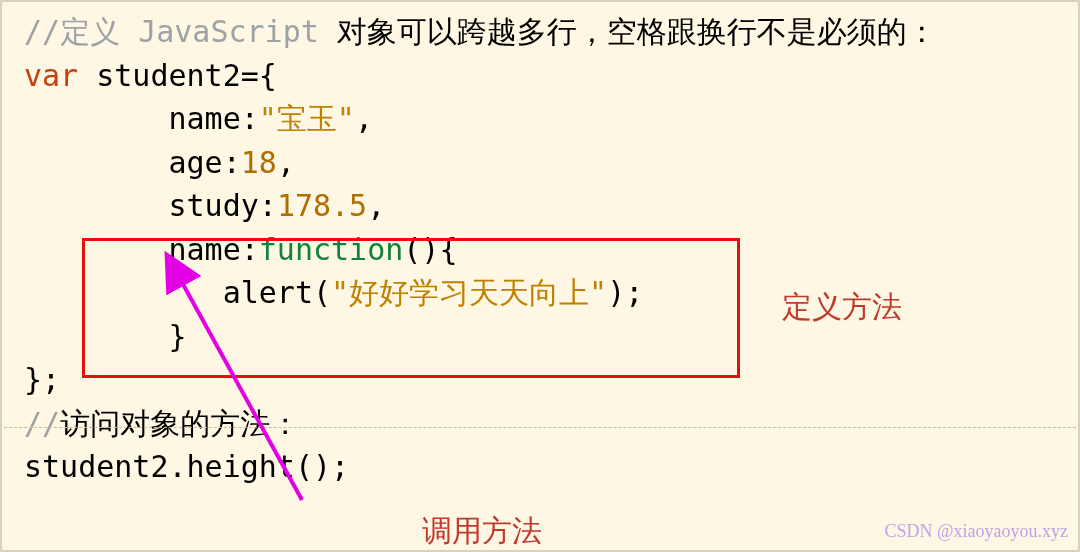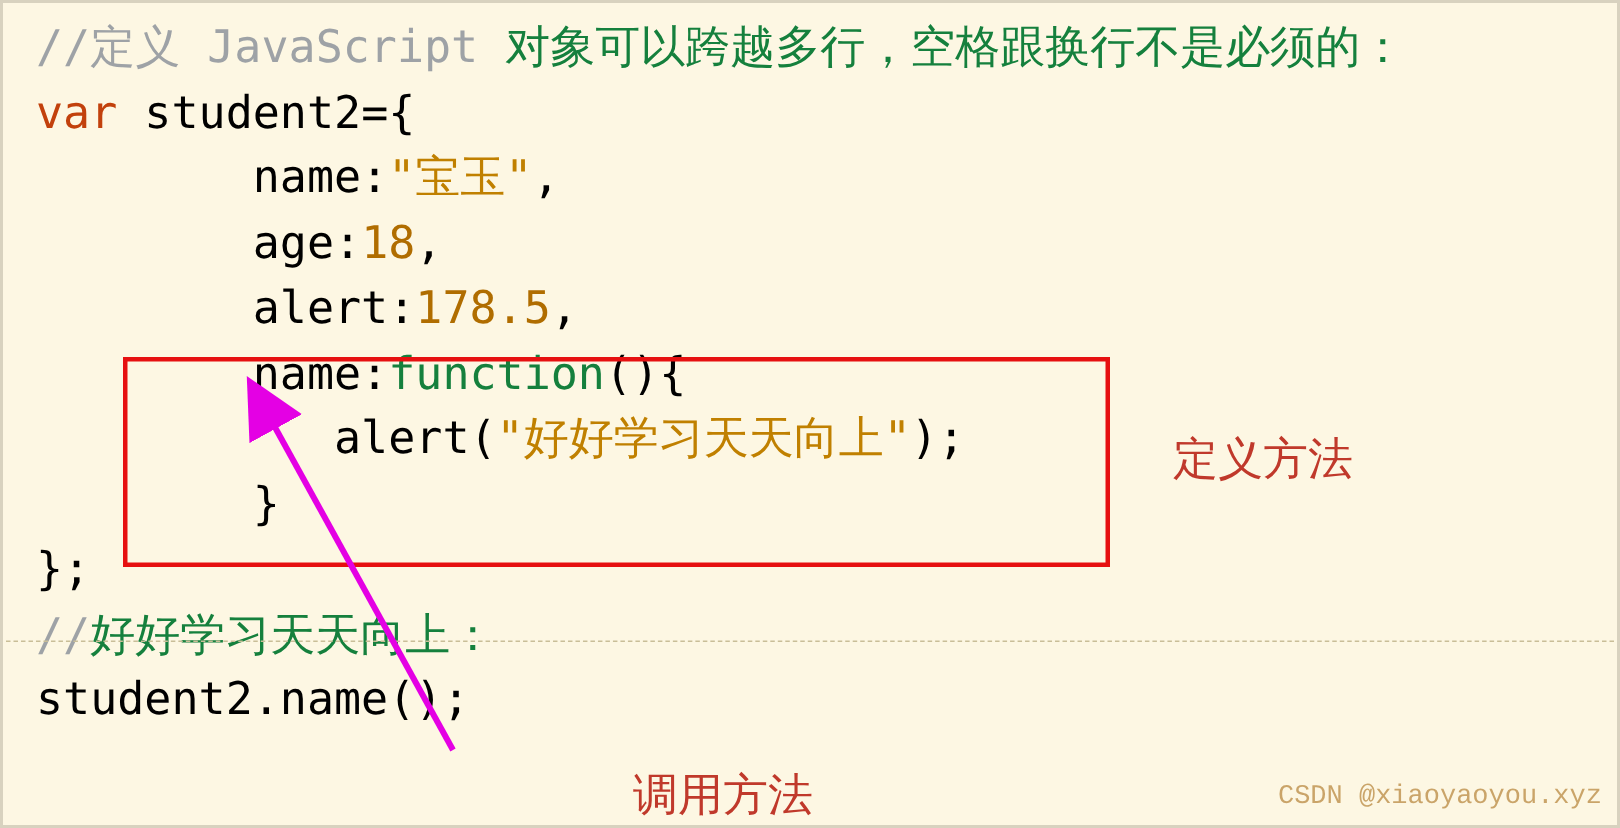--- a/index.html
+++ b/index.html
@@ -12,21 +12,21 @@
   box-sizing:border-box;
   border:2px solid #d8d2bf;
   overflow:hidden;
   line-height:1.45;
 }
 pre{margin:0;padding:0;white-space:pre}
 .code{padding:8px 0 0 22px}
 .kw{color:#c2410c}
 .fn{color:#15803d}
 .cm{color:#9ea2a6}
-.cm-cn{color:#15803d}
+.cm-cn{color:#000000}
 .str{color:#c08000}
 .num{color:#b06d00}
 .id{color:#000000}
 .pn{color:#000}
 .txt{color:#c0392b;font-family:"Microsoft YaHei","SimSun",sans-serif}
 
 .redbox{
   position:absolute;
   left:80px; top:236px;
   width:658px; height:140px;
@@ -41,45 +41,45 @@
 }
 .label-call{
   position:absolute;
   left:420px; top:507px;
   font-size:30px;
 }
 .arrow{position:absolute;left:0;top:0;pointer-events:none}
 .watermark{
   position:absolute;
   right:10px;bottom:6px;
-  font-size:18px;color:#a16207;
-  font-family:Liberation Mono, monospace;
+  font-size:18px;color:#8b5cf6;
+  font-family:Liberation Serif, serif;
   opacity:.55;
 }
 .hr{
   position:absolute;
   left:2px;right:2px;top:425px;
   height:0;
   border-top:1px dashed #c9be98;
 }
 </style>
 </head>
 <body>
 
 <pre class="code"><span class="cm"><span>//</span><span>定义 JavaScript</span><span class="cm-cn"> 对象可以跨越多行，空格跟换行不是必须的：</span></span>
 <span class="kw">var</span><span class="id"> student2</span><span class="pn">={</span>
 <span class="id">        name:</span><span class="str">"宝玉"</span><span class="pn">,</span>
 <span class="id">        age:</span><span class="num">18</span><span class="pn">,</span>
-<span class="id">        alert:</span><span class="num">178.5</span><span class="pn">,</span>
+<span class="id">        study:</span><span class="num">178.5</span><span class="pn">,</span>
 <span class="id">        name:</span><span class="fn kw">function</span><span class="pn">(){</span>
 <span class="id">           alert(</span><span class="str">"好好学习天天向上"</span><span class="pn">);</span>
 <span class="pn">        }</span>
 <span class="pn">};</span>
-<span class="cm"><span>//</span><span class="cm-cn">好好学习天天向上：</span></span>
-<span class="id">student2.name();</span></pre>
+<span class="cm"><span>//</span><span class="cm-cn">访问对象的方法：</span></span>
+<span class="id">student2.height();</span></pre>
 
 <div class="hr"></div>
 
 <div class="redbox"></div>
 
 <div class="txt label-define">定义方法</div>
 <div class="txt label-call">调用方法</div>
 
 <svg class="arrow" width="1080" height="552">
   <defs>

